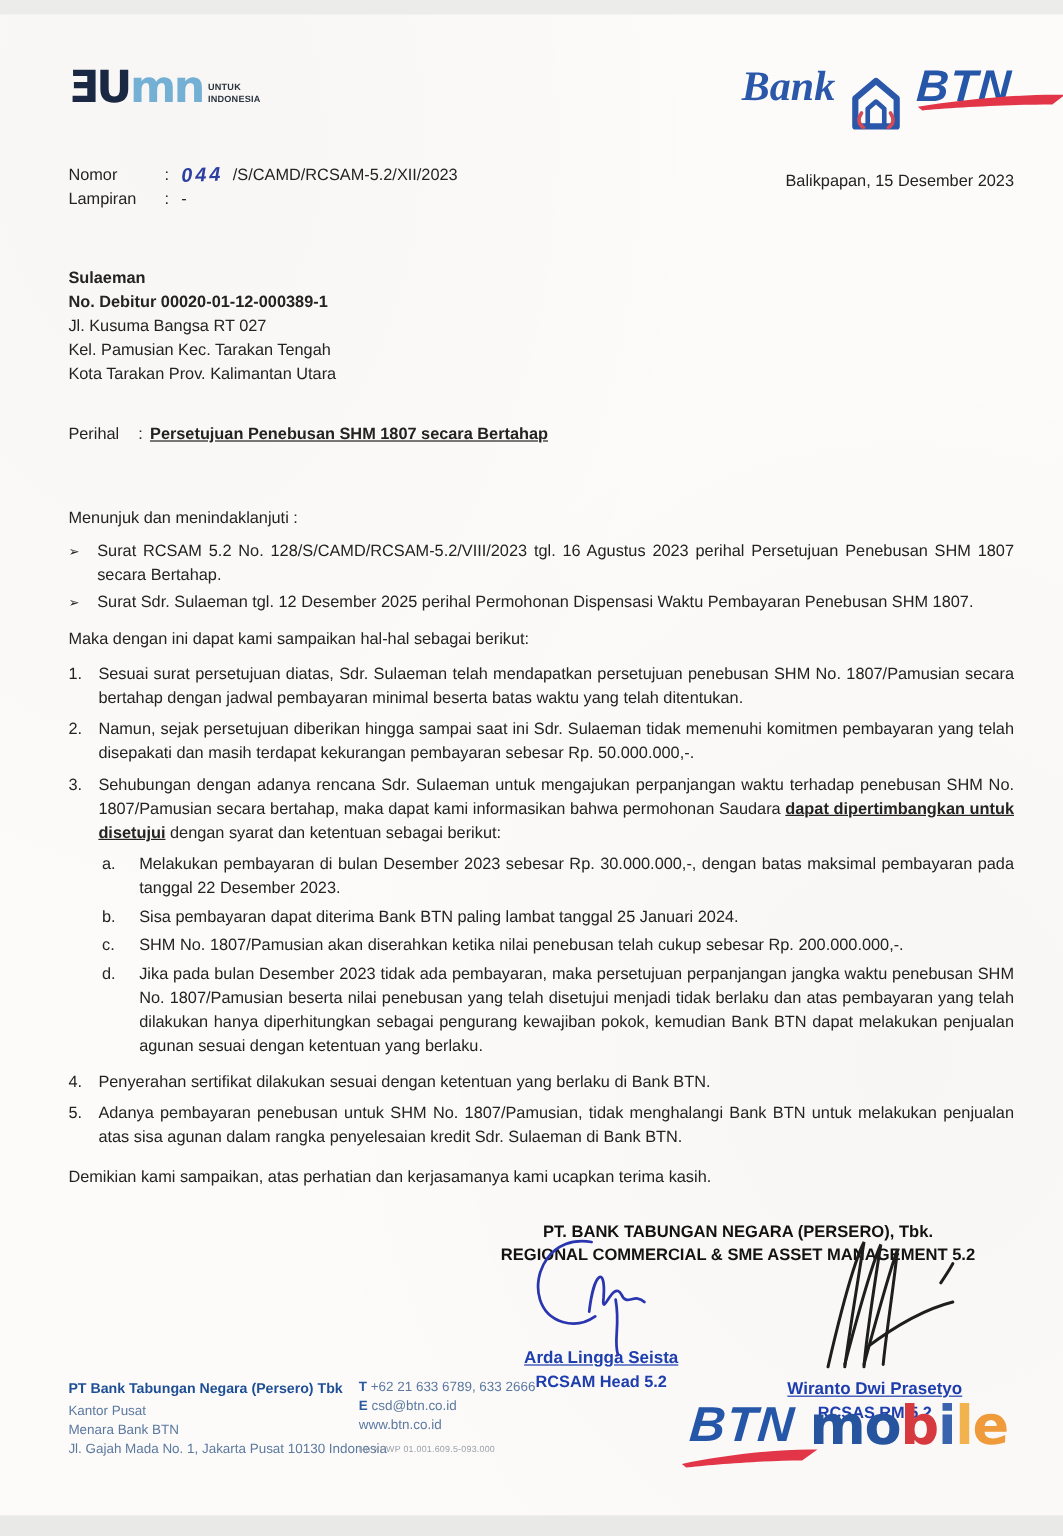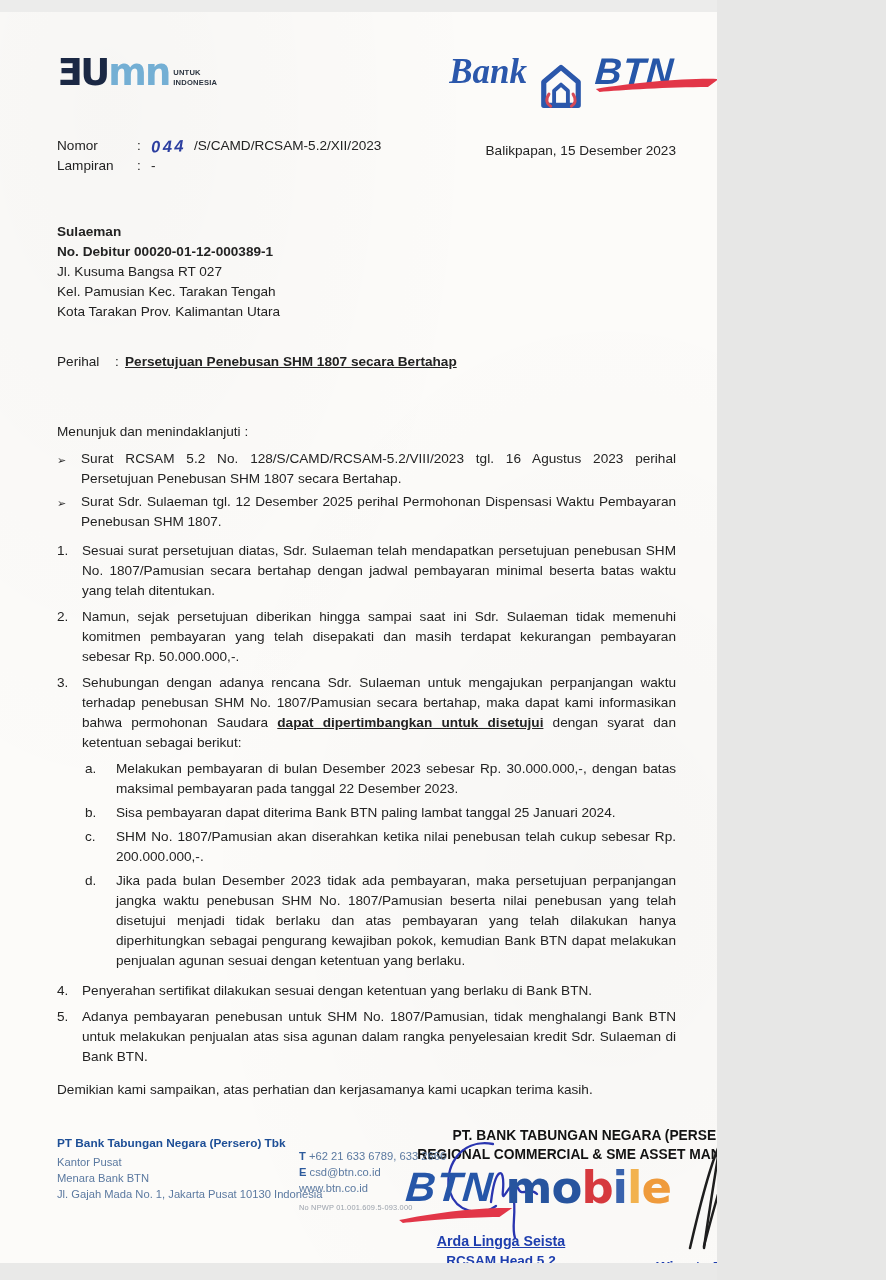--- a/index.html
+++ b/index.html
@@ -1,18 +1,18 @@
 <!DOCTYPE html>
 <html><head>
 <meta charset="utf-8">
 <style>
   * { box-sizing: border-box; margin: 0; padding: 0; }
   html,body { width:886px; height:1280px; }
   body { background:#e7e7e6; overflow:hidden; font-family:"Liberation Sans", sans-serif; }
-  .page { position:relative; width:717px; height:1280px; background:#e9e9e8; }
+  .page { position:relative; width:886px; height:1280px; background:#e9e9e8; }
   .paper {
     position:absolute; left:0; right:0; top:12px; bottom:17px;
     background:
       radial-gradient(ellipse at 15% 8%, rgba(0,0,0,0.02), transparent 45%),
       radial-gradient(ellipse at 85% 70%, rgba(0,0,0,0.018), transparent 50%),
       #fcfbf9;
     overflow:hidden;
   }
   .content { padding:44px 41px 0 57px; font-size:13.6px; line-height:20px; color:#232323; }
 
@@ -69,21 +69,21 @@
   .sigblock { width:540px; margin:26px 0 0 288px; text-align:center; color:#121212; }
   .sig-co { font-weight:bold; font-size:13.8px; line-height:19px; }
   .sig-row { display:flex; justify-content:center; margin-top:2px; }
   .sig-col { width:228px; position:relative; padding-top:66px; }
   .sig-col.right { margin-top:26px; }
   .sig-name { color:#1e3eae; font-weight:bold; font-size:14.2px; text-decoration:underline; line-height:19px; }
   .sig-title { color:#1e3eae; font-weight:bold; font-size:13.6px; line-height:19px; }
   .ink { position:absolute; left:50%; transform:translateX(-50%); top:-30px; pointer-events:none; }
 
   
-  .footer-left { position:absolute; left:57px; bottom:61px; }
+  .footer-left { position:absolute; left:57px; bottom:47px; }
   .f-co { font-weight:bold; font-size:11.8px; color:#1d4e96; margin-bottom:4px; }
   .f-line { font-size:11.2px; color:#5b79a0; line-height:16px; }
   .footer-mid { position:absolute; left:299px; bottom:51px; }
   .f-contact { font-size:11.2px; color:#5b79a0; line-height:16px; }
   .f-lbl { font-weight:bold; color:#2c5a9c; }
   .f-npwp { font-size:7.4px; color:#9aa1ab; margin-top:7px; letter-spacing:.2px; }
   .btn-mobile { position:absolute; right:46px; bottom:49px; display:flex; align-items:center; gap:12px; z-index:2; }
   .bm-btn { position:relative; font-style:italic; font-weight:bold; font-size:41px; color:#2656a8; letter-spacing:1px; transform:skewX(-5deg); }
   .bm-btn svg { position:absolute; left:-8px; bottom:-13px; }
   .bm-mobile { font-family:"DejaVu Sans", sans-serif; font-weight:bold; font-size:45px; letter-spacing:-1px; }
@@ -160,20 +160,21 @@
         <div class="ref-row">
           <span class="ref-glyph">➢</span>
           <span class="ref-text">Surat RCSAM 5.2 No. 128/S/CAMD/RCSAM-5.2/VIII/2023 tgl. 16 Agustus 2023 perihal Persetujuan Penebusan SHM 1807 secara Bertahap.</span>
         </div>
         <div class="ref-row">
           <span class="ref-glyph">➢</span>
           <span class="ref-text">Surat Sdr. Sulaeman tgl. 12 Desember 2025 perihal Permohonan Dispensasi Waktu Pembayaran Penebusan SHM 1807.</span>
         </div>
       </div>
 
+      <div class="transition">Maka dengan ini dapat kami sampaikan hal-hal sebagai berikut:</div>
 
       <div class="plist">
         <div class="p-row">
           <span class="p-num">1.</span>
           <span class="p-text">Sesuai surat persetujuan diatas, Sdr. Sulaeman telah mendapatkan persetujuan penebusan SHM No. 1807/Pamusian secara bertahap dengan jadwal pembayaran minimal beserta batas waktu yang telah ditentukan.</span>
         </div>
         <div class="p-row">
           <span class="p-num">2.</span>
           <span class="p-text">Namun, sejak persetujuan diberikan hingga sampai saat ini Sdr. Sulaeman tidak memenuhi komitmen pembayaran yang telah disepakati dan masih terdapat kekurangan pembayaran sebesar Rp. 50.000.000,-.</span>
         </div>

